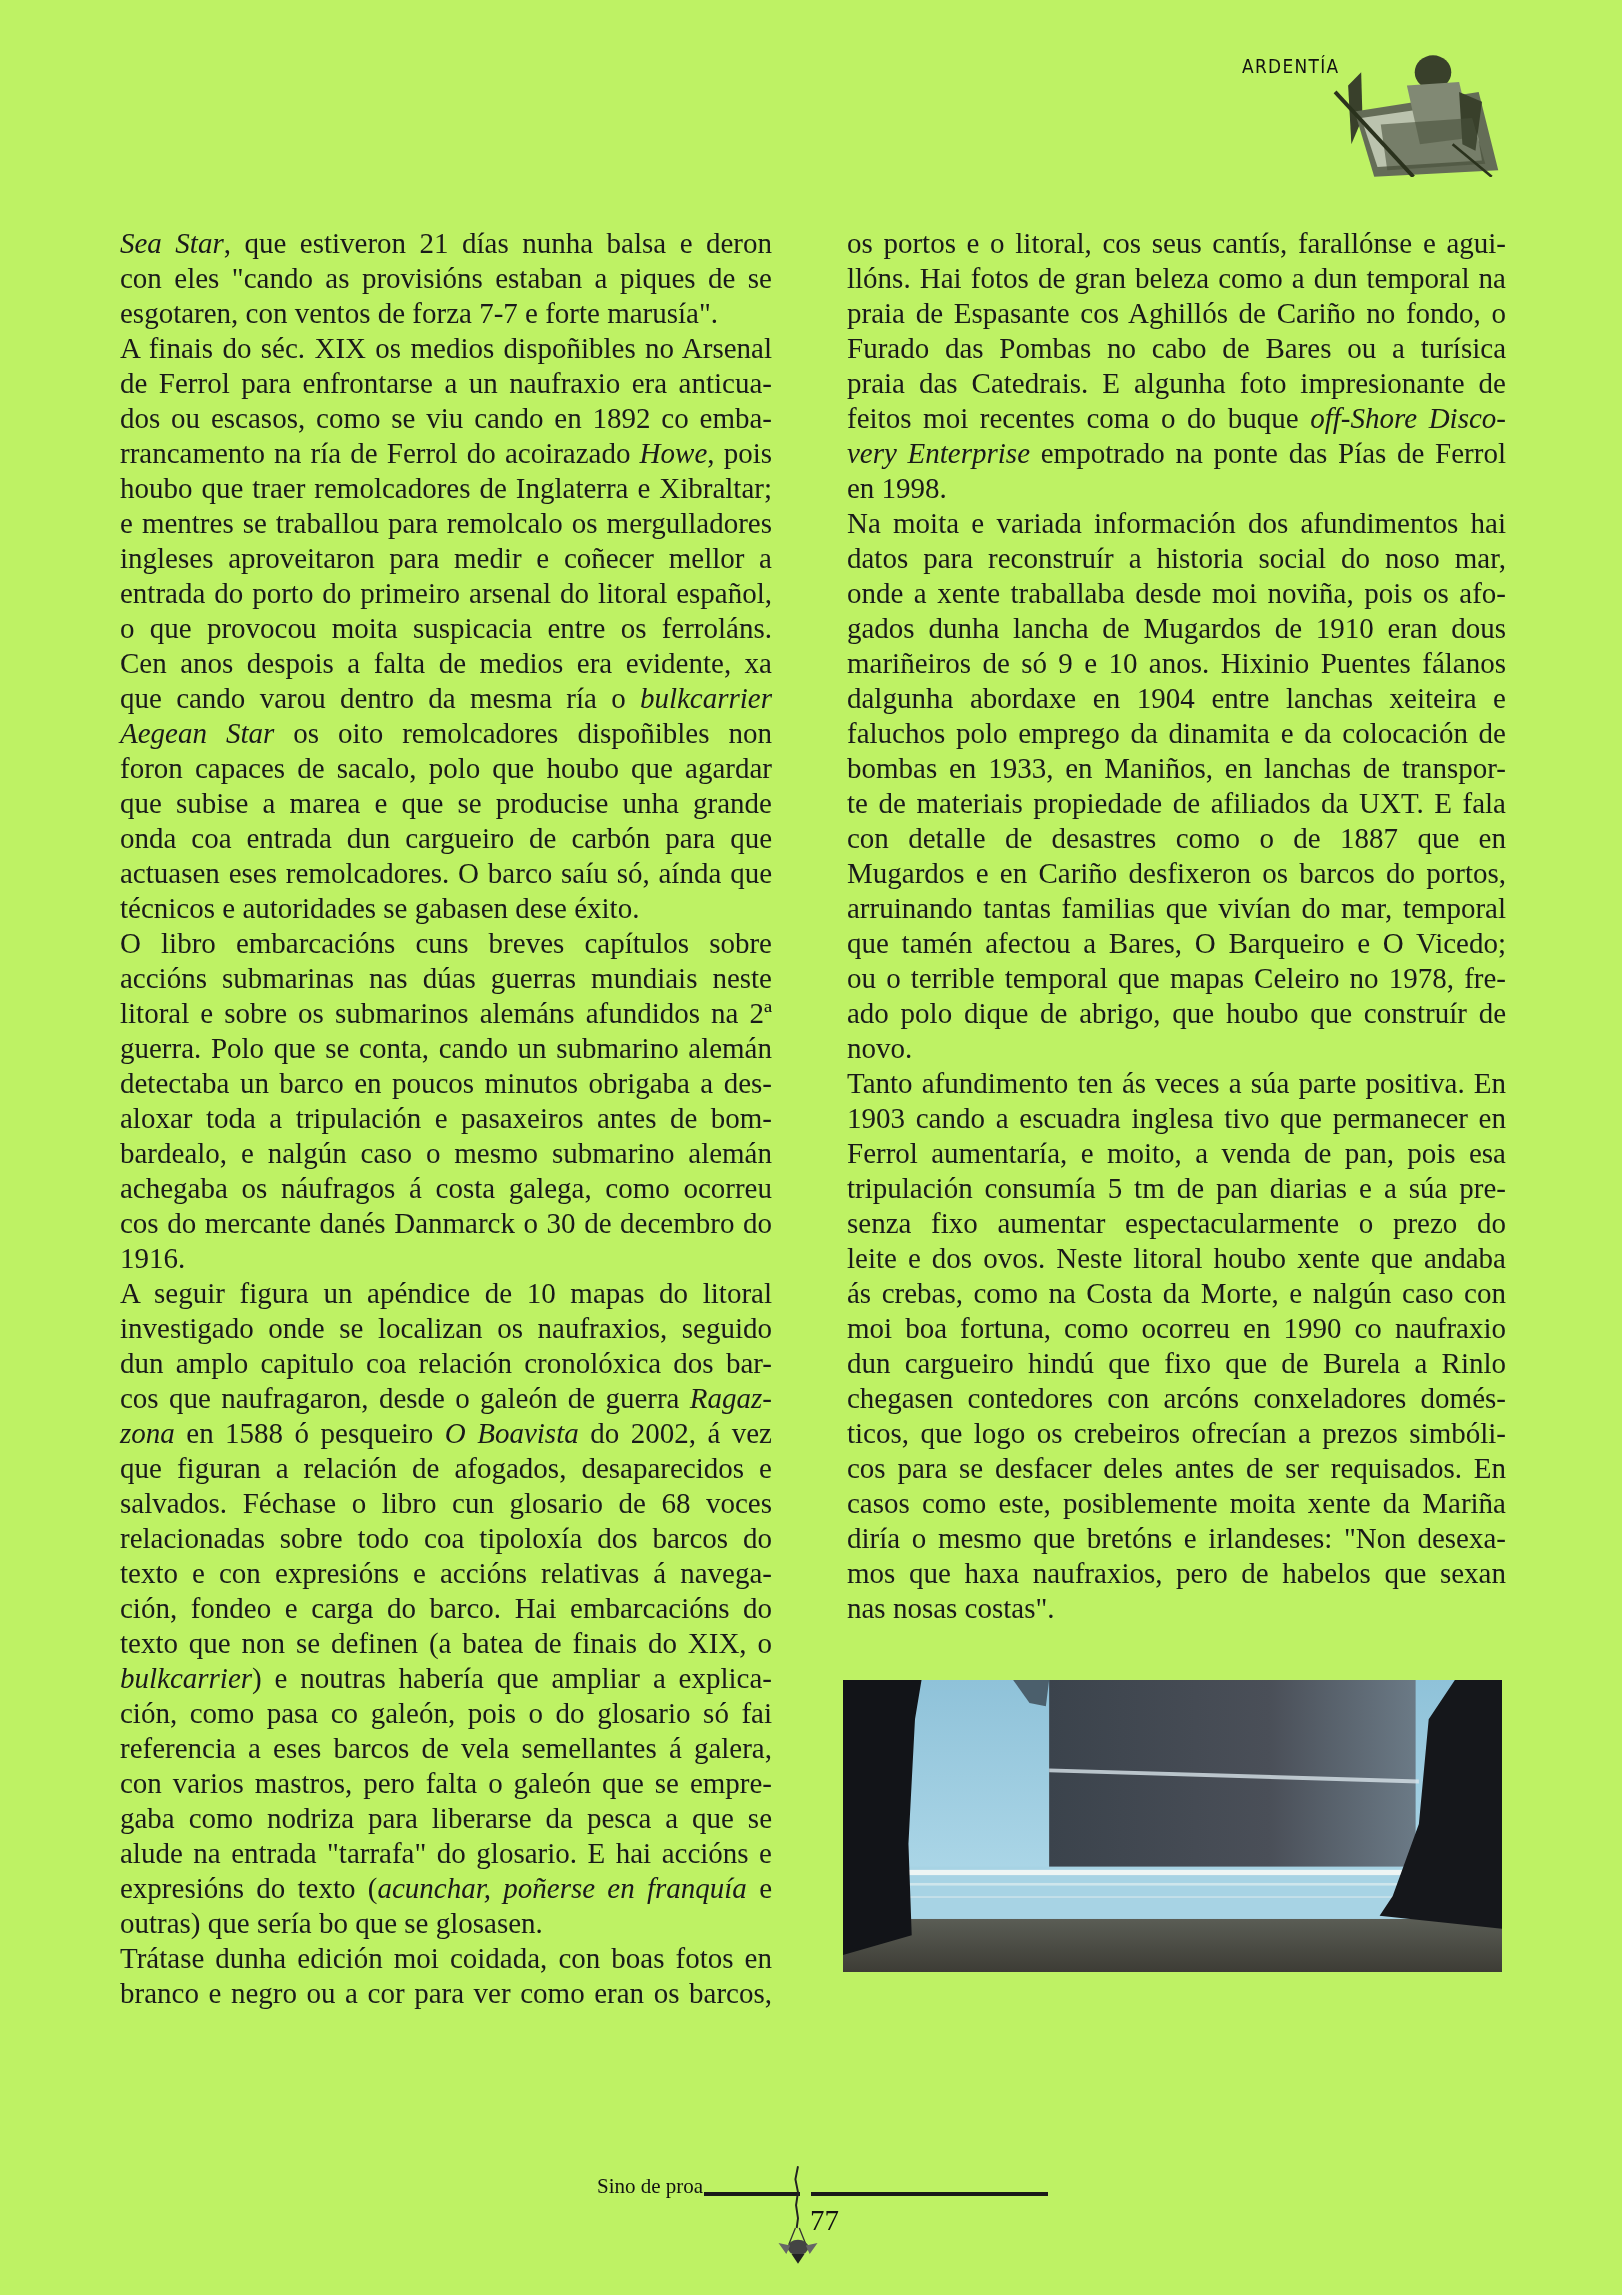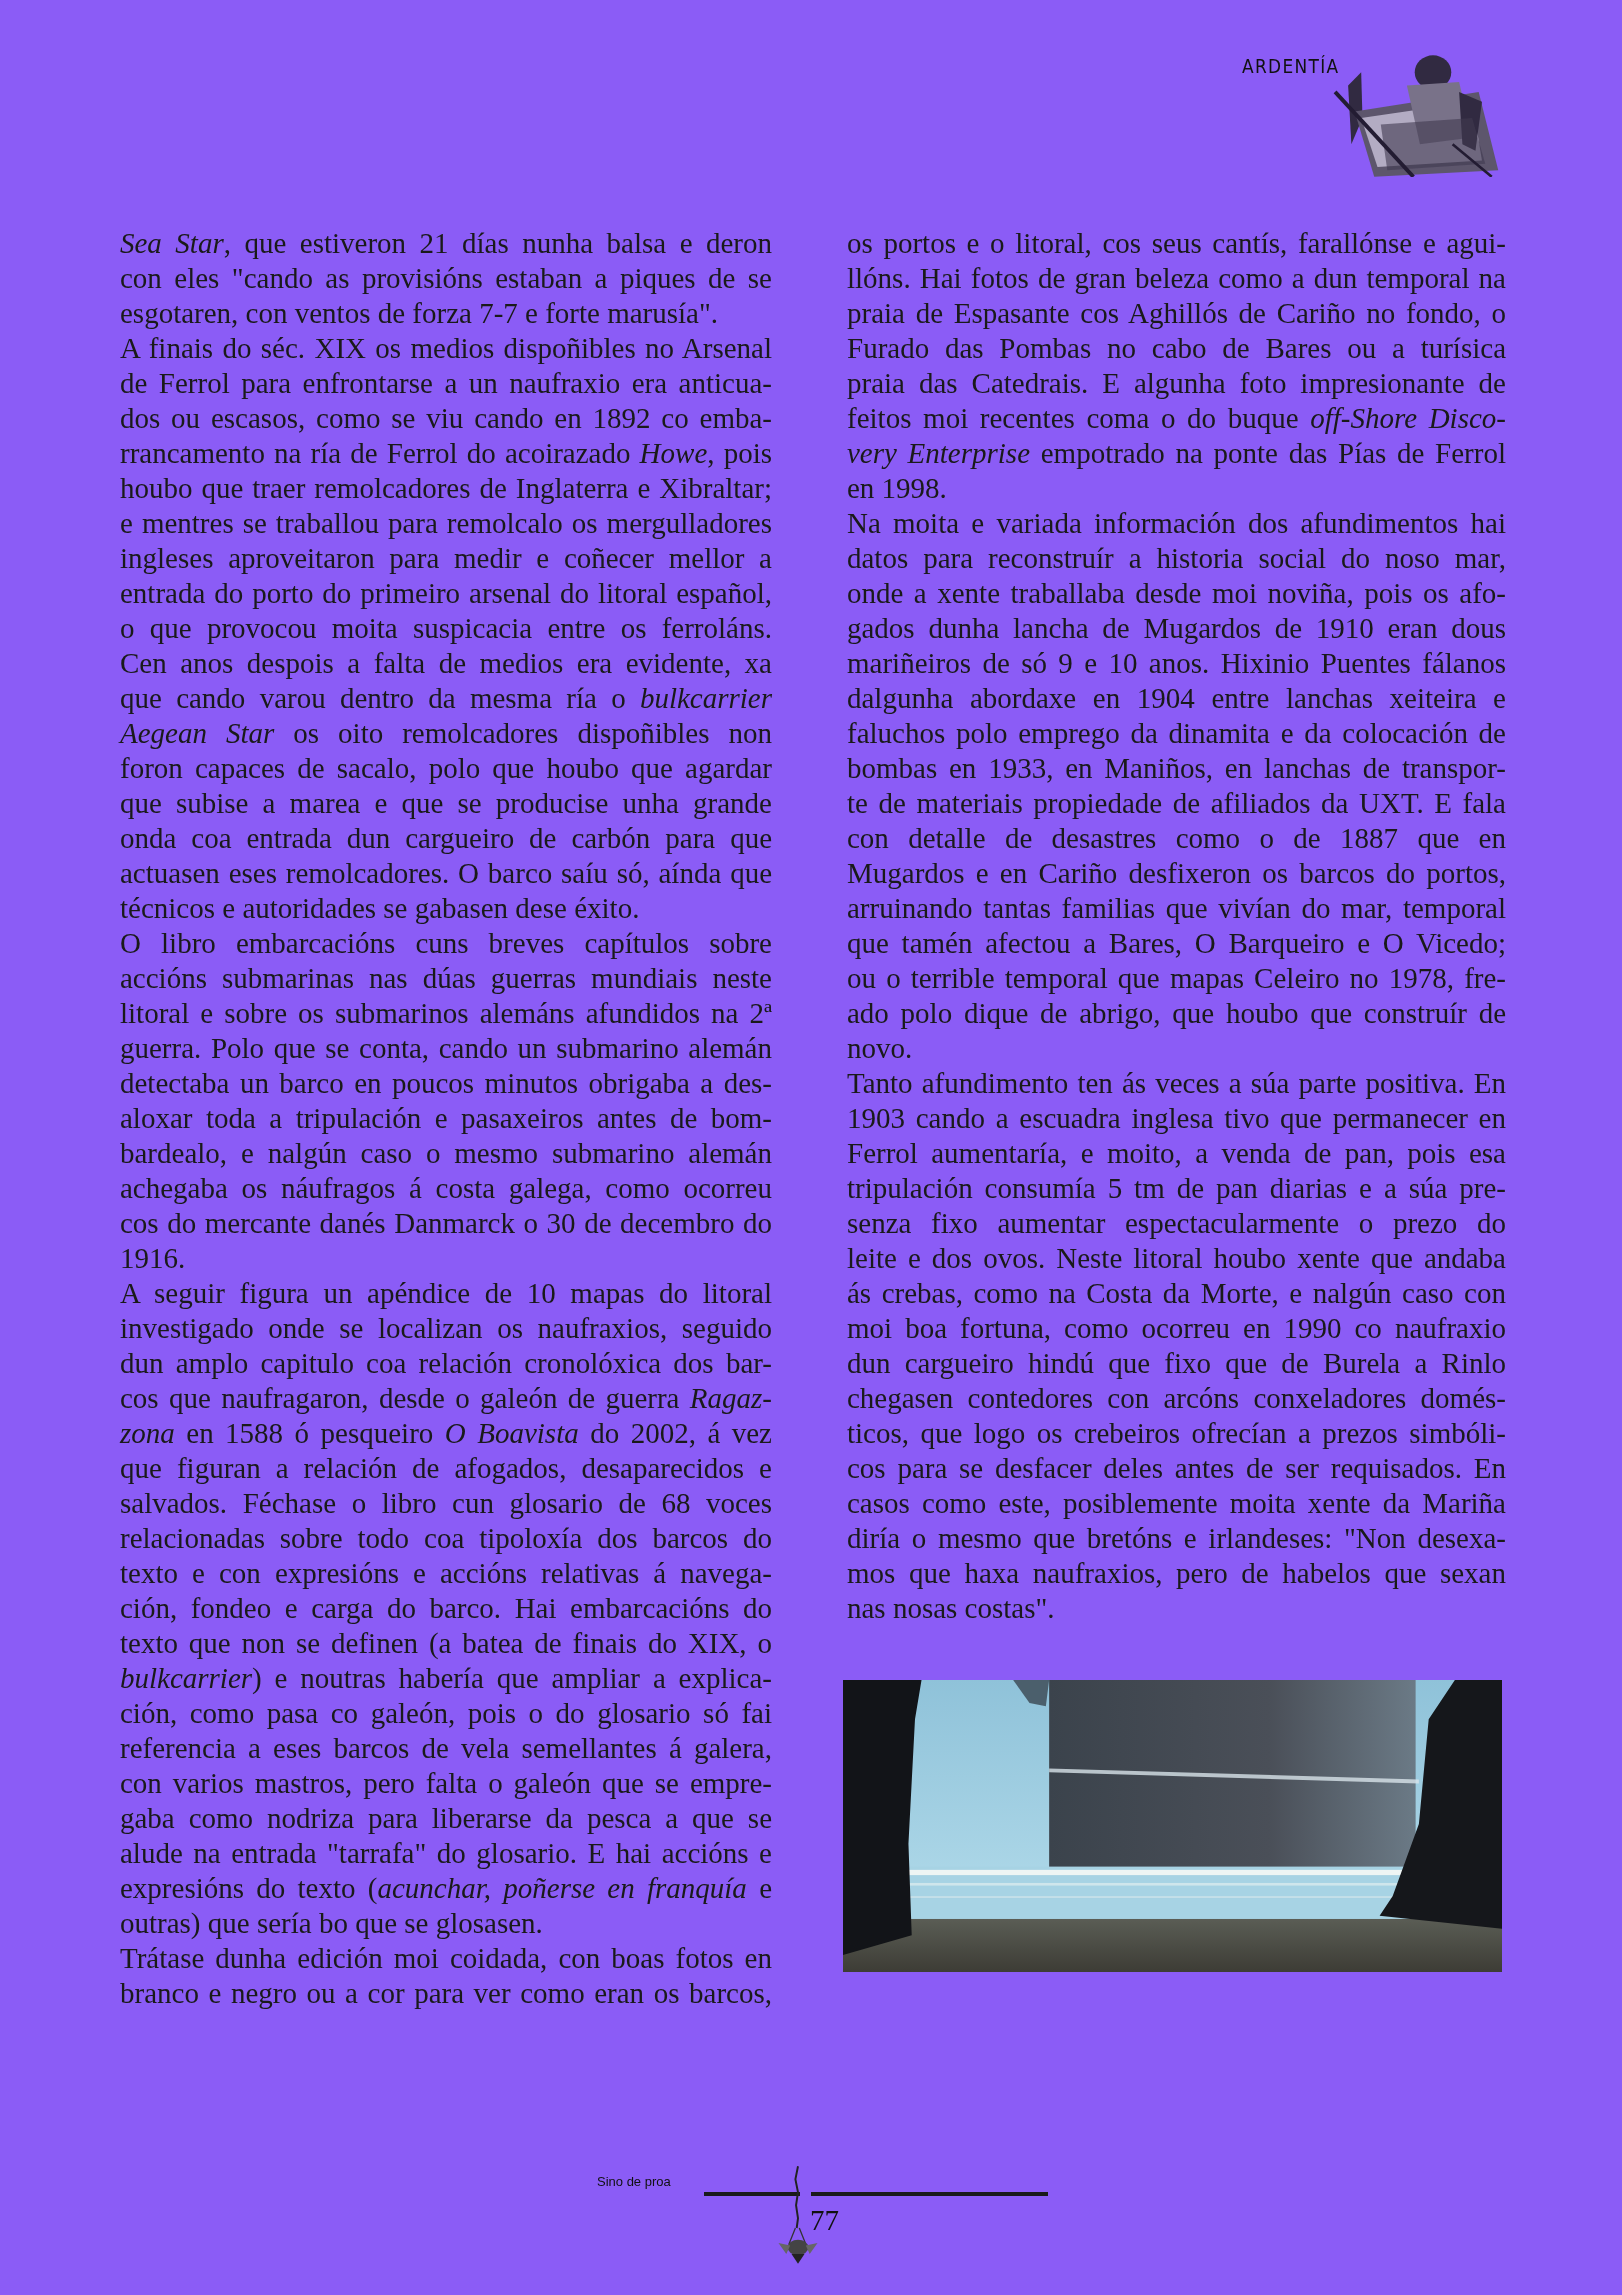--- a/index.html
+++ b/index.html
@@ -1,17 +1,17 @@
 <!DOCTYPE html>
 <html style="font-size:10.5px"><head>
 <meta charset="utf-8">
 <style>
   html, body { margin: 0; padding: 0; background: #ffffff; }
   body { width: 1623px; height: 2295px; position: relative; overflow: hidden; }
-  .page { position: absolute; inset: 0; background: #8b5cf6; }
+  .page { position: absolute; inset: 0; background: #bef264; }
 
   .header-brand {
     position: absolute; left: 1242px; top: 56px;
     font-family: "DejaVu Sans", sans-serif; font-size: 17px; letter-spacing: 1.3px;
     color: #111; transform: scaleY(1.15);
   }
   .header-illustration {
     position: absolute; left: 1322px; top: 46px; width: 222px; height: 131px;
   }
 
@@ -26,21 +26,21 @@
   .line.last { text-align-last: left; }
   .line i { font-style: italic; }
 
   .photo {
     position: absolute; left: 843px; top: 1680px; width: 659px; height: 292px;
     overflow: hidden; background: #2a2d33;
   }
 
   .footer-label {
     position: absolute; left: 597px; top: 2174px;
-    font-family: Liberation Sans, sans-serif; font-size: 13px; color: #111;
+    font-family: Liberation Serif, serif; font-size: 21px; color: #111;
   }
   .footer-rule-left { position: absolute; left: 704px; top: 2192px; width: 96px; height: 3.9px; background: #1a1a1a; }
   .footer-rule-right { position: absolute; left: 811px; top: 2192px; width: 237px; height: 3.9px; background: #1a1a1a; }
   .page-number {
     position: absolute; left: 810px; top: 2204px;
     font-family: "Liberation Serif", serif; font-size: 29px; color: #111;
   }
   .bell-ornament { position: absolute; left: 772px; top: 2166px; width: 52px; height: 98px; }
 </style>
 </head>

